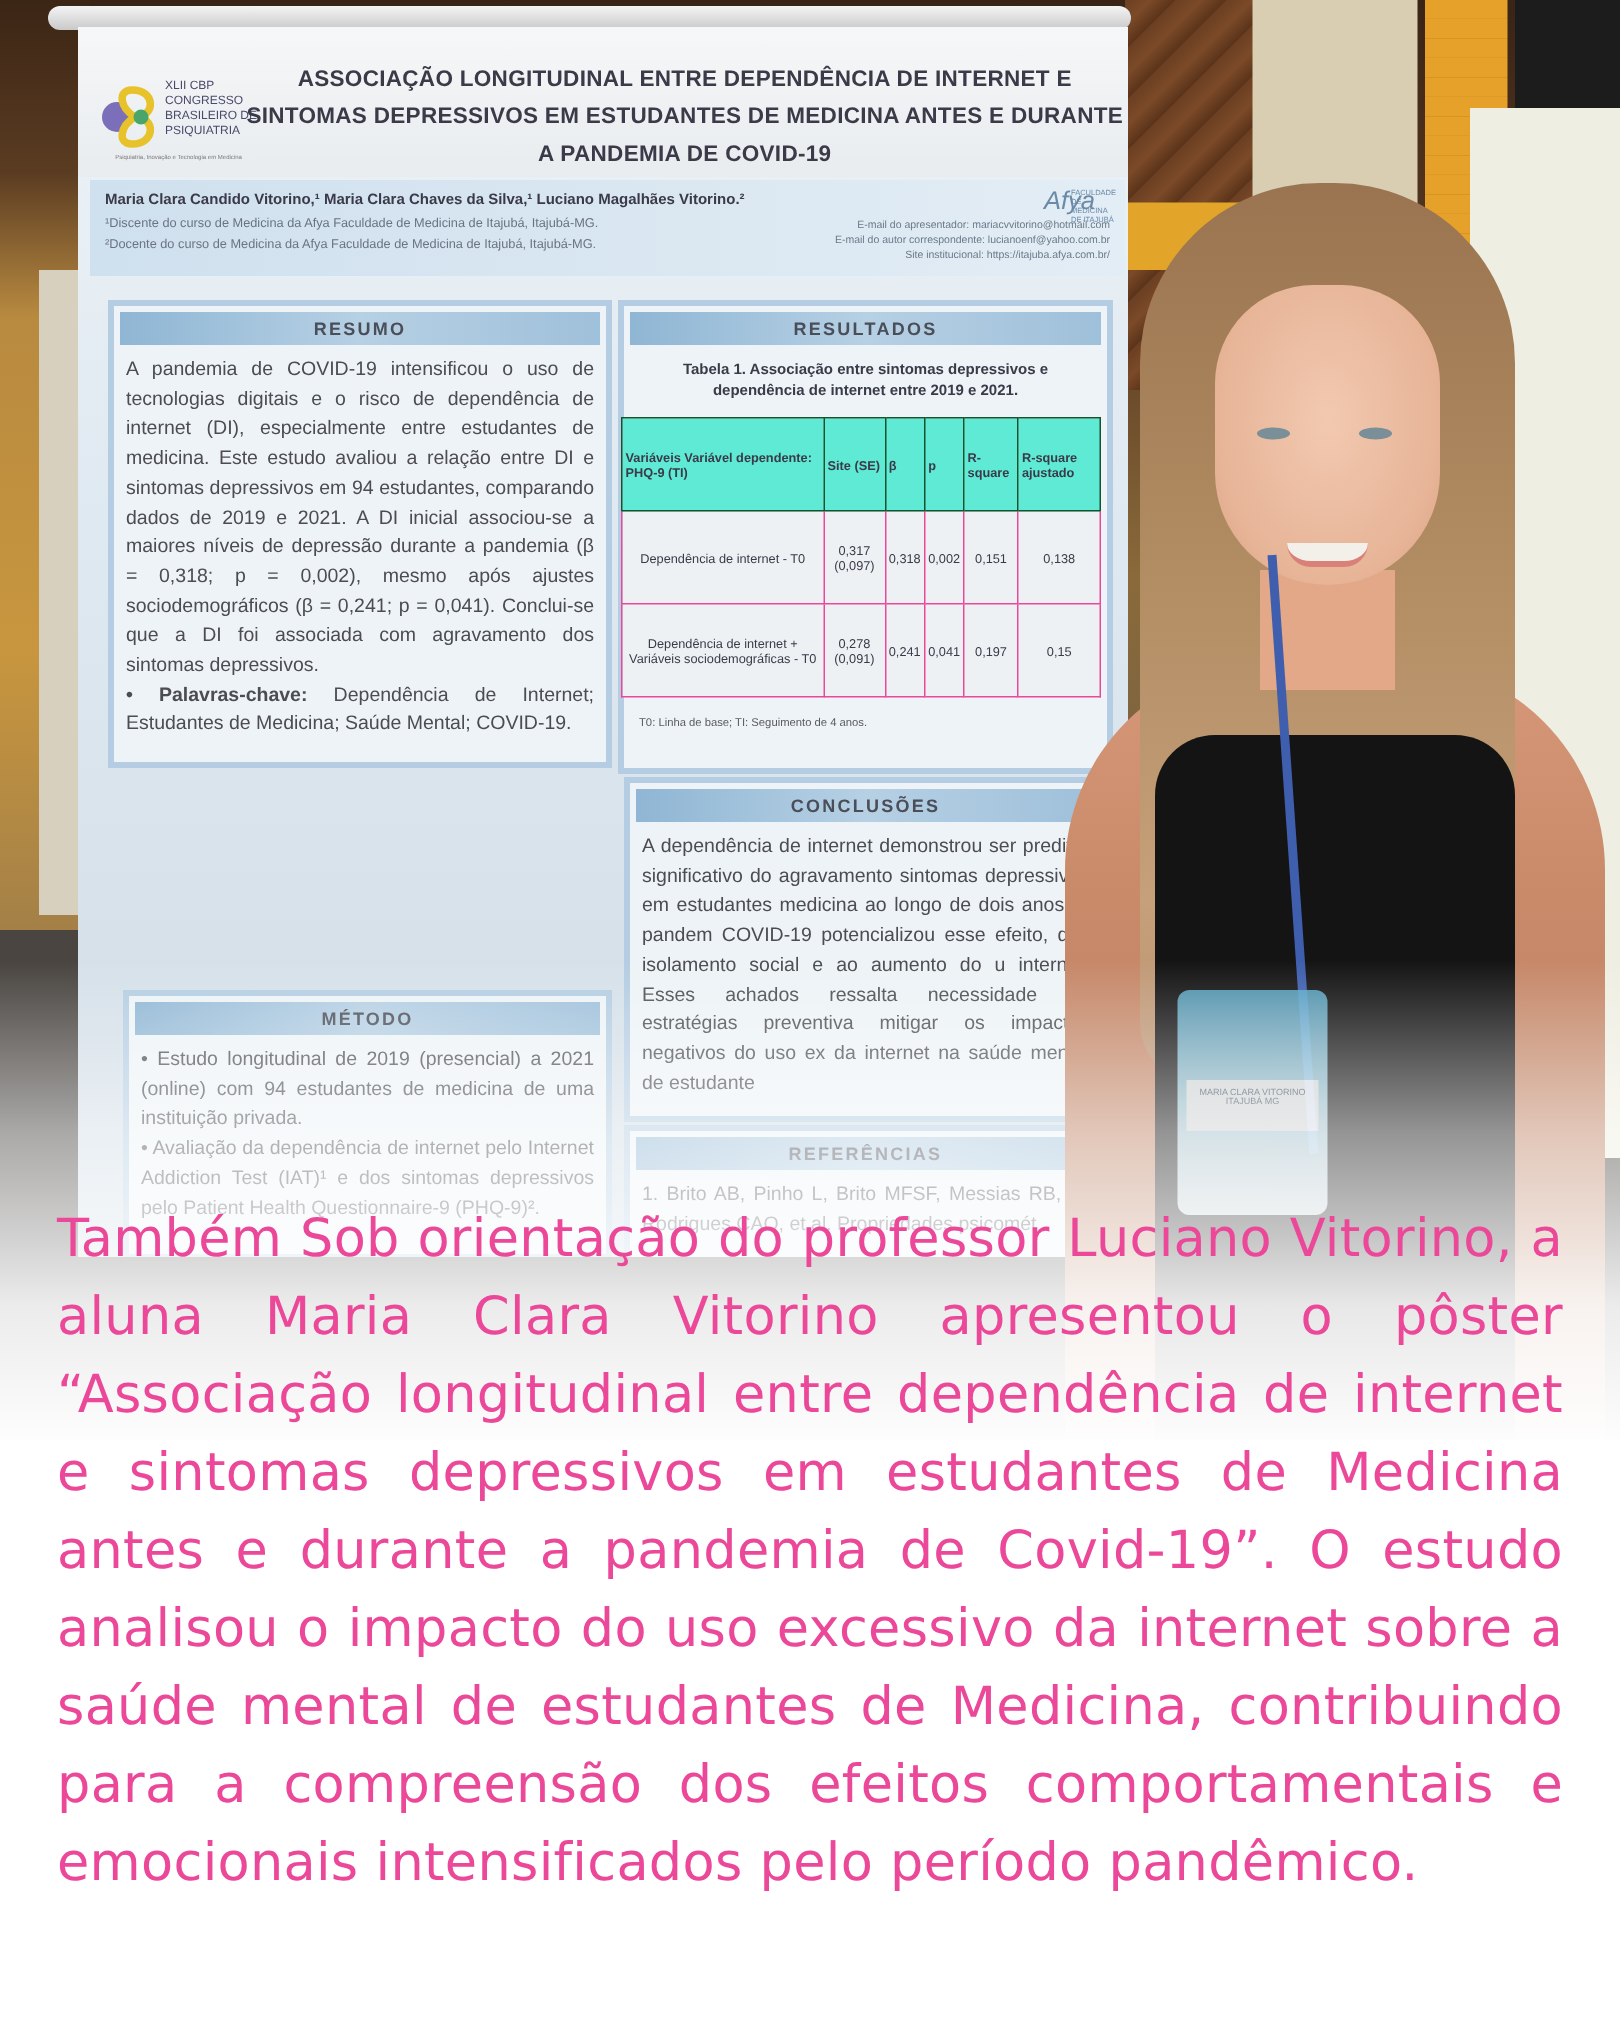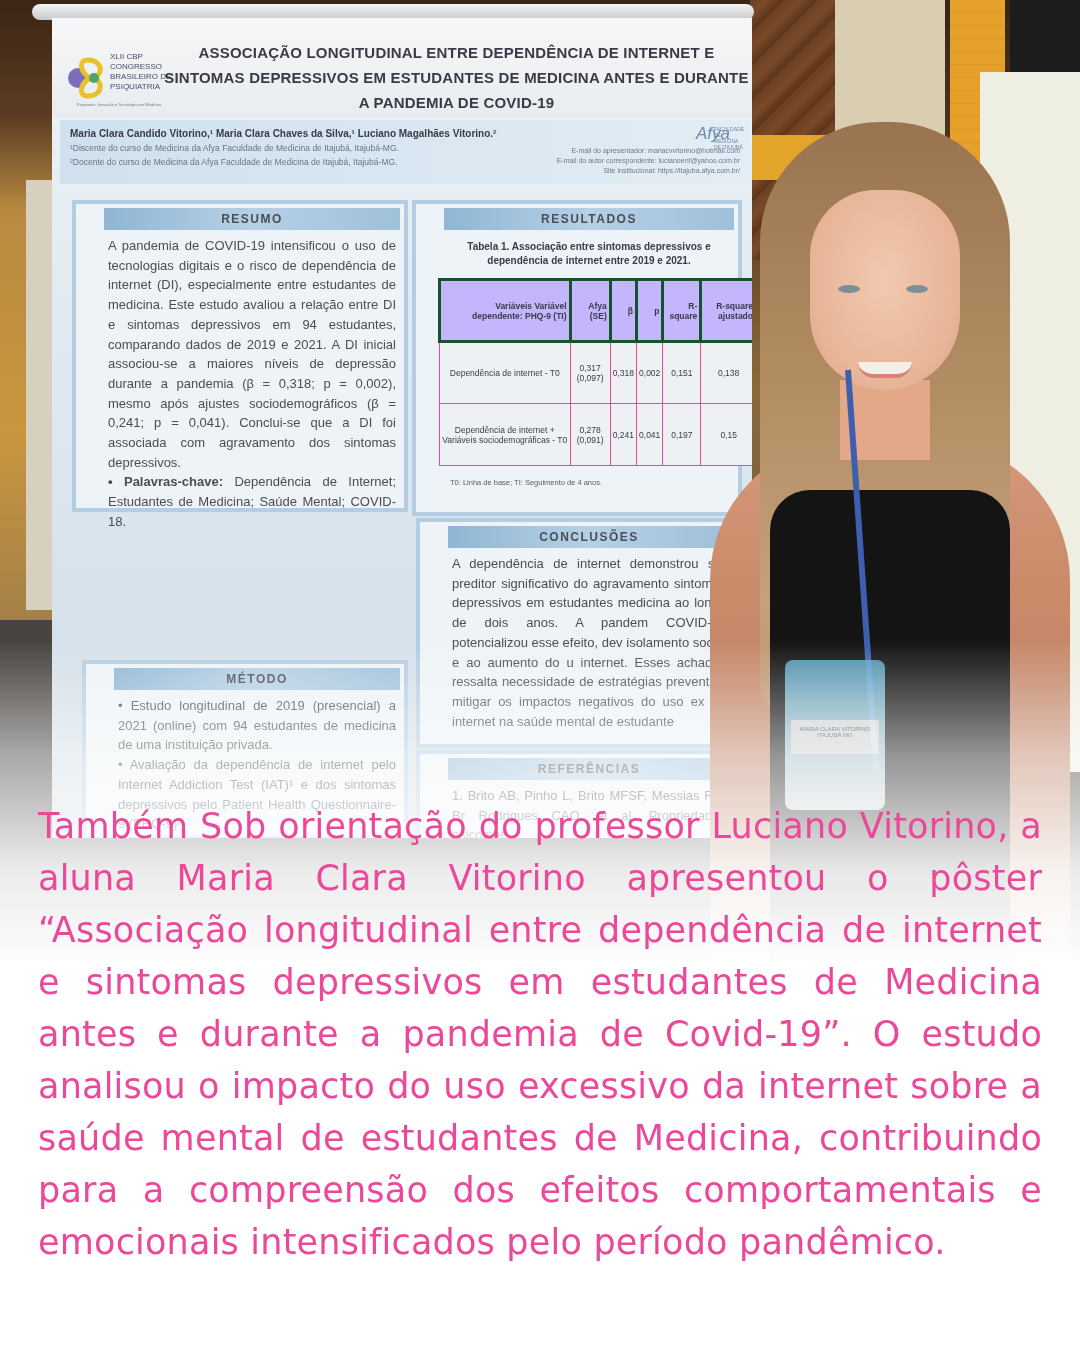--- a/index.html
+++ b/index.html
@@ -36,36 +36,36 @@
     font-family: "Liberation Sans", sans-serif; font-weight: 700; font-size: 15px; line-height: 25px; color: #3a3a48; letter-spacing: 0.2px; }
 
   .authors-band { position: absolute; left: 8px; top: 102px; width: 690px; height: 64px; background: linear-gradient(90deg,#cfe0ee,#dbe8f2 60%,#e3edf5); }
   .authors-names { position: absolute; left: 10px; top: 8px; font-size: 10px; font-weight: 700; color: #3a3a48; }
   .authors-aff { position: absolute; left: 10px; font-size: 8.5px; color: #6a7480; }
   .aff1 { top: 23px; } .aff2 { top: 37px; }
   .afya { position: absolute; right: 20px; top: 4px; font-size: 17px; font-style: italic; color: #6a8aa8; }
   .afya-sub { position: absolute; right: 6px; top: 6px; font-size: 5px; color: #6a8aa8; width: 30px; line-height: 6px; }
   .emails { position: absolute; right: 10px; top: 26px; text-align: right; font-size: 7px; line-height: 10px; color: #6a7a8a; }
 
-  .box { position: absolute; background: rgba(238,243,247,0.95); border: 4px solid #b4cde2; padding-left: 24px; }
+  .box { position: absolute; background: rgba(238,243,247,0.95); border: 4px solid #b4cde2; }
   .box-head { height: 22px; margin: 4px; background: linear-gradient(90deg,#8fb6d4,#b6d0e4 50%,#9fc0da);
     text-align: center; font-weight: 700; font-size: 12px; letter-spacing: 1.5px; line-height: 22px; color: #4a4e58; }
   .box-body { padding: 2px 8px; font-size: 13px; line-height: 19.7px; color: #4c4c52; text-align: justify; }
   .kw-label { font-weight: 700; }
 
   .resumo { left: 20px; top: 182px; width: 336px; height: 312px; }
   .resultados { left: 360px; top: 182px; width: 330px; height: 316px; }
   .objetivo { left: 30px; top: 500px; width: 326px; height: 140px; }
   .metodo { left: 30px; top: 642px; width: 326px; height: 180px; }
   .conclusoes { left: 364px; top: 500px; width: 322px; height: 230px; }
   .referencias { left: 364px; top: 732px; width: 322px; height: 100px; }
 
   .tbl-caption { text-align: center; font-weight: 700; font-size: 10px; line-height: 14px; color: #3a3a48; margin: 10px 8px 10px; }
   table.res { width: 320px; margin-left: -2px; border-collapse: collapse; font-size: 8.5px; color: #3a3a48; }
-  table.res th { background: #c4b5fd; font-weight: 700; text-align: right; border: 3px solid #14532d; padding: 3px 2px; height: 62px; }
+  table.res th { background: #5eead4; font-weight: 700; text-align: left; border: 1px solid #14532d; padding: 3px 2px; height: 62px; }
   table.res td { text-align: center; border: 1px solid #ec4899; padding: 3px 2px; height: 62px; background: #eef1f4; }
   .tbl-note { font-size: 7.5px; color: #5a5a62; margin: 12px 10px; }
 
   
   .person { position: absolute; left: 700px; top: 110px; width: 380px; height: 850px; }
   .hair { position: absolute; left: 60px; top: 12px; width: 250px; height: 600px; border-radius: 120px 120px 40px 40px;
     background: linear-gradient(180deg,#9a7450 0%,#b08a60 40%,#c6a07a 80%,#b89070 100%); }
   .face { position: absolute; left: 110px; top: 80px; width: 150px; height: 200px; border-radius: 70px 70px 80px 80px;
     background: radial-gradient(ellipse at 50% 45%, #f2c9b0 0%, #e7b497 70%, #d9a083 100%); }
   .eye { position: absolute; top: 95px; width: 22px; height: 8px; border-radius: 50%; background: #7a8f98; }
@@ -133,32 +133,32 @@
           <div>E-mail do apresentador: mariacvvitorino@hotmail.com</div>
           <div>E-mail do autor correspondente: lucianoenf@yahoo.com.br</div>
           <div>Site institucional: https://itajuba.afya.com.br/</div>
         </div>
       </div>
 
       <div class="box resumo">
         <div class="box-head">RESUMO</div>
         <div class="box-body">
           <p>A pandemia de COVID-19 intensificou o uso de tecnologias digitais e o risco de dependência de internet (DI), especialmente entre estudantes de medicina. Este estudo avaliou a relação entre DI e sintomas depressivos em 94 estudantes, comparando dados de 2019 e 2021. A DI inicial associou-se a maiores níveis de depressão durante a pandemia (β = 0,318; p = 0,002), mesmo após ajustes sociodemográficos (β = 0,241; p = 0,041). Conclui-se que a DI foi associada com agravamento dos sintomas depressivos.</p>
-          <p><span class="kw-label">• Palavras-chave:</span> <span>Dependência de Internet; Estudantes de Medicina; Saúde Mental; COVID-18.</span></p>
+          <p><span class="kw-label">• Palavras-chave:</span> <span>Dependência de Internet; Estudantes de Medicina; Saúde Mental; COVID-19.</span></p>
         </div>
       </div>
 
       <div class="box resultados">
         <div class="box-head">RESULTADOS</div>
         <div class="tbl-caption">Tabela 1. Associação entre sintomas depressivos e dependência de internet entre 2019 e 2021.</div>
         <table class="res">
           <thead>
             <tr>
               <th>Variáveis Variável dependente: PHQ-9 (TI)</th>
-              <th>Afya (SE)</th>
+              <th>Site (SE)</th>
               <th>β</th>
               <th>p</th>
               <th>R-square</th>
               <th>R-square ajustado</th>
             </tr>
           </thead>
           <tbody>
             <tr>
               <td>Dependência de internet - T0</td>
               <td>0,317 (0,097)</td>

